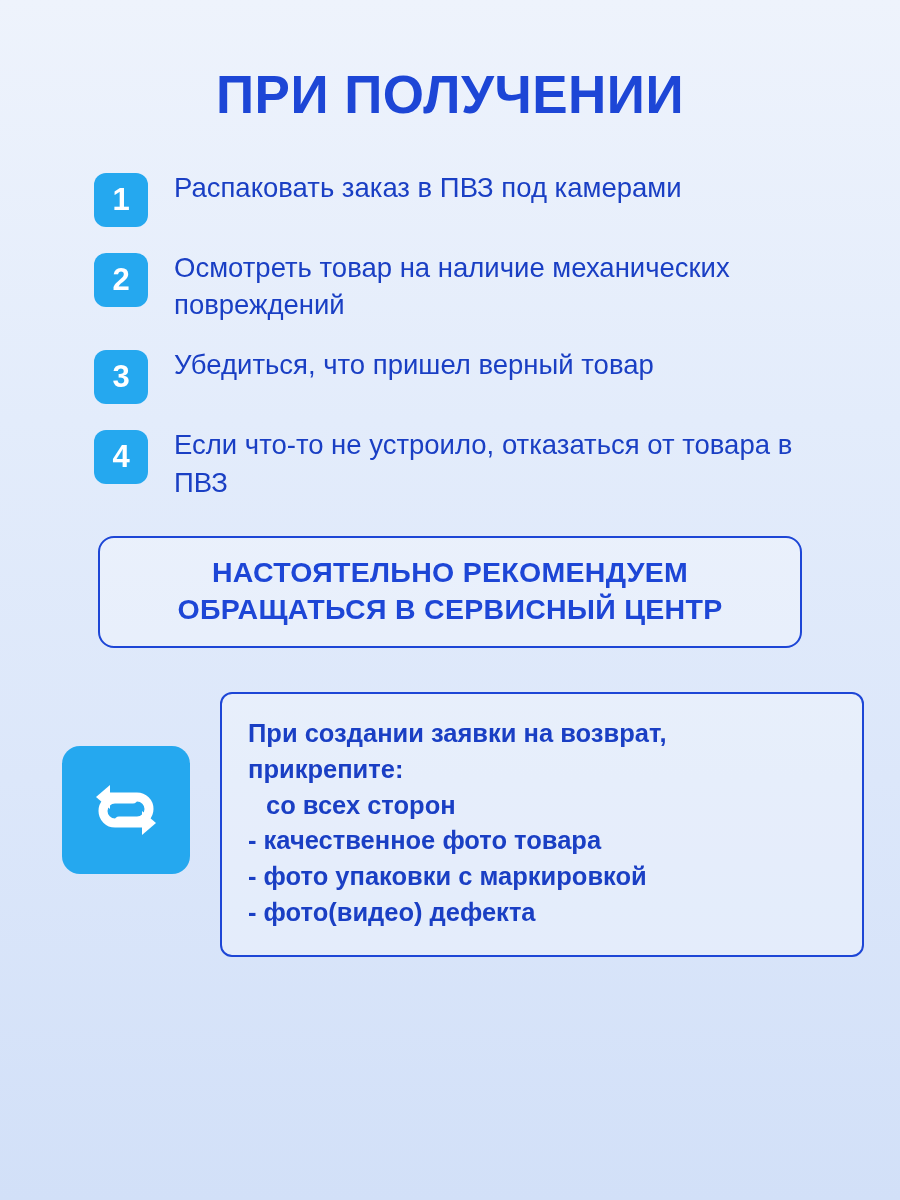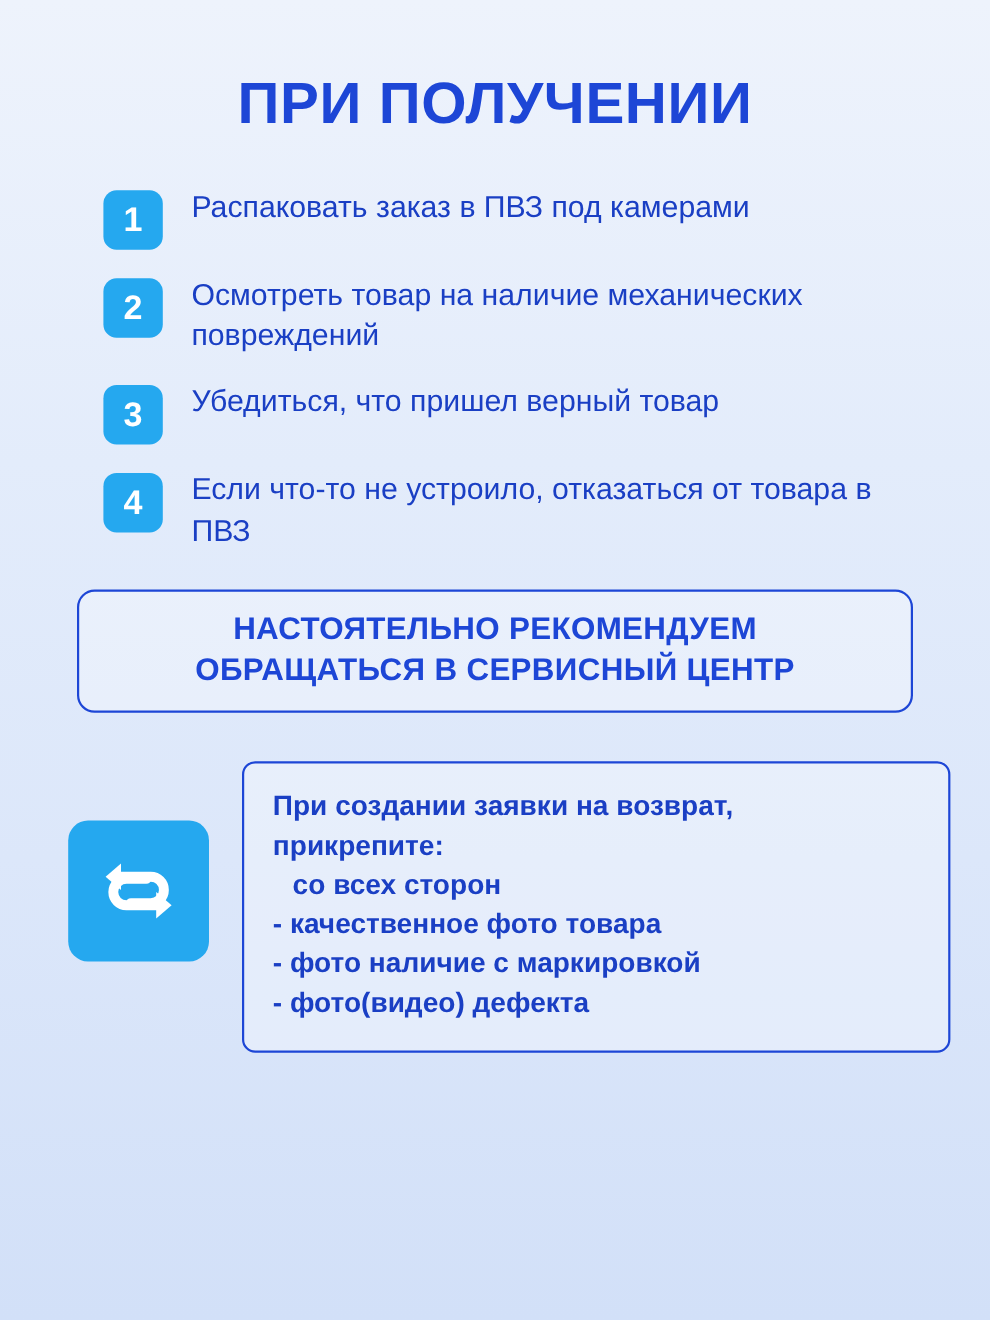--- a/index.html
+++ b/index.html
@@ -66,21 +66,21 @@
     font-size: 27.5px;
     line-height: 1.38;
     font-weight: normal;
     color: #1a3fc4;
     max-width: 620px;
   }
 
   
   .banner {
     margin: 34px auto 0 auto;
-    width: 760px;
+    width: 704px;
     box-sizing: border-box;
     border: 2.5px solid #1d46d6;
     border-radius: 16px;
     background: rgba(255,255,255,0.30);
     padding: 16px 14px 18px 14px;
     text-align: center;
     font-size: 28.5px;
     line-height: 1.30;
     font-weight: bold;
     letter-spacing: 0.3px;
@@ -177,19 +177,19 @@
         <polygon points="27,18 27,42 13,30" fill="#ffffff"></polygon>
         <polygon points="59,44 59,68 73,56" fill="#ffffff"></polygon>
       </svg>
     </div>
 
     <div class="note-box">
       <div class="note-line">При создании заявки на возврат,
 прикрепите:</div>
       <div class="note-line note-sub">со всех сторон</div>
       <div class="note-line">- качественное фото товара</div>
-      <div class="note-line">- фото наличие с маркировкой</div>
+      <div class="note-line">- фото упаковки с маркировкой</div>
       <div class="note-line">- фото(видео) дефекта</div>
     </div>
 
   </div>
 
 </div>
 
 </body></html>

